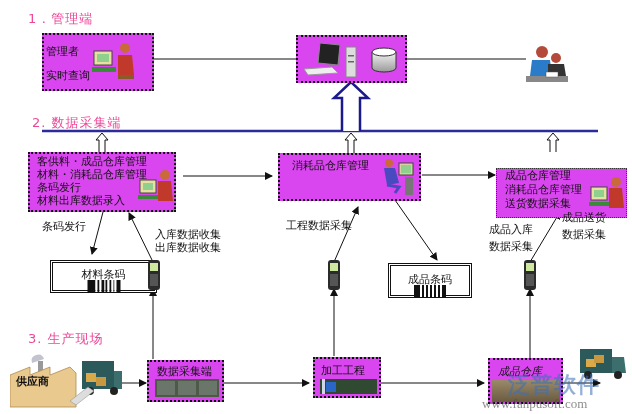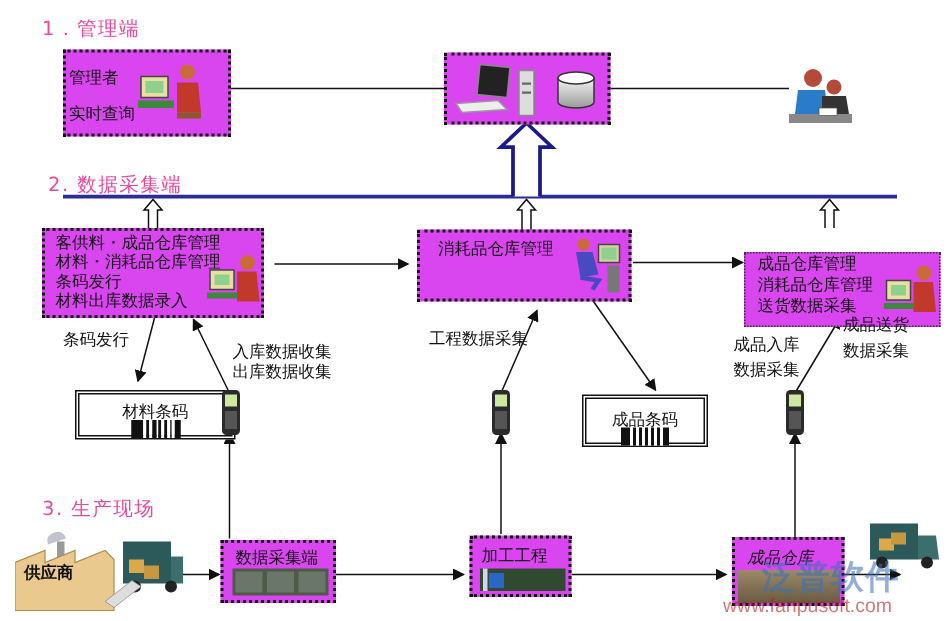--- a/index.html
+++ b/index.html
@@ -261,13 +261,13 @@
 <svg class="icon" style="left:578px;top:347px;" width="50" height="34" viewBox="0 0 50 34">
   <path d="M2,2 L34,2 L34,26 L2,26 Z" fill="#2c5a5a"></path>
   <path d="M34,10 L46,10 L48,26 L34,26 Z" fill="#3c6e6e"></path>
   <rect x="8" y="12" width="10" height="8" fill="#d9a94a"></rect>
   <rect x="16" y="8" width="10" height="8" fill="#c89840"></rect>
   <circle cx="10" cy="28" r="4" fill="#222"></circle>
     <circle cx="40" cy="28" r="4" fill="#222"></circle>
 </svg>
 
 <div class="wm" style="left:508px;top:370px;font-size:22px;color:#3a6fb8;opacity:0.55;font-weight:bold;letter-spacing:1px;">泛普软件</div>
-<div class="wm" style="left:482px;top:396px;font-size:13px;color:#b91c1c;opacity:0.6;font-family:Liberation Sans, sans-serif;">www.fanpusoft.com</div>
+<div class="wm" style="left:482px;top:396px;font-size:13px;color:#404040;opacity:0.6;font-family:Liberation Serif, serif;">www.fanpusoft.com</div>
 
 </body></html>

